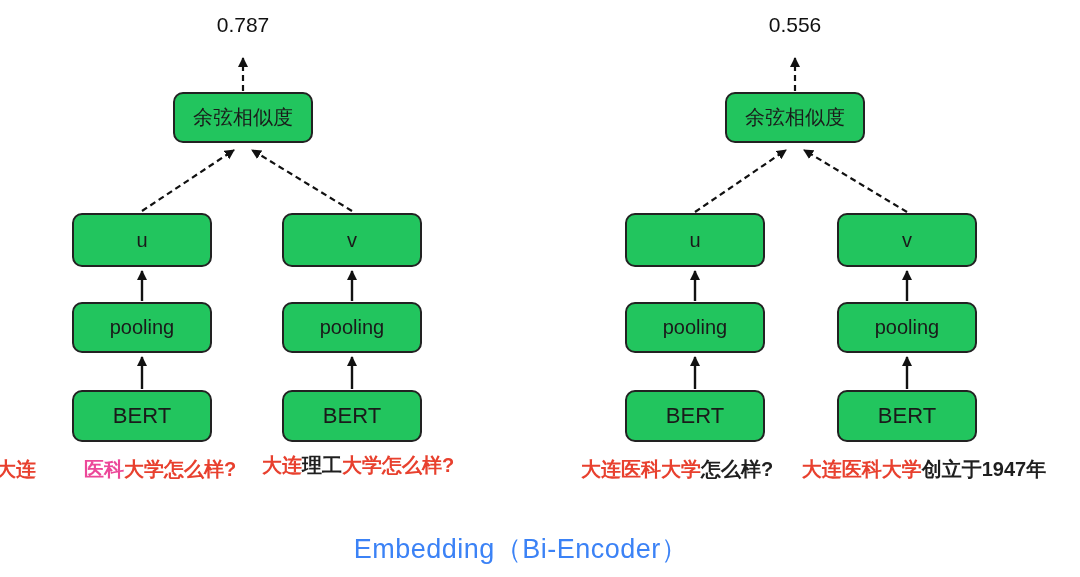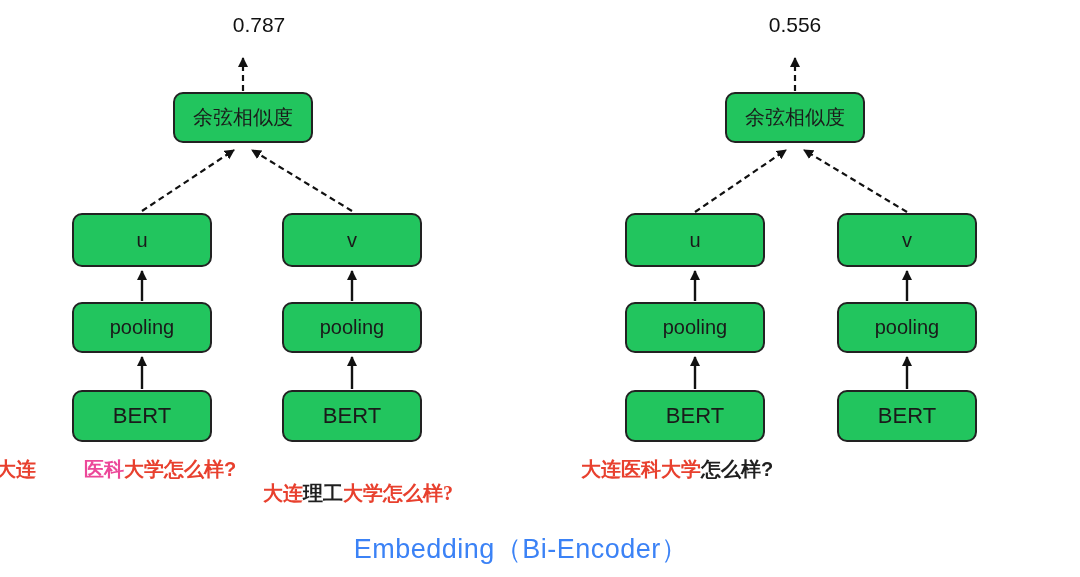--- a/index.html
+++ b/index.html
@@ -82,21 +82,21 @@
 
     <line x1="795" y1="91" x2="795" y2="58" stroke="#111" stroke-width="2.2" stroke-dasharray="6,4" marker-end="url(#ah)"></line>
     <line x1="695" y1="212" x2="786" y2="150" stroke="#111" stroke-width="2.2" stroke-dasharray="6,4" marker-end="url(#ah)"></line>
     <line x1="907" y1="212" x2="804" y2="150" stroke="#111" stroke-width="2.2" stroke-dasharray="6,4" marker-end="url(#ah)"></line>
     <line x1="695" y1="301" x2="695" y2="271" stroke="#111" stroke-width="2.4" marker-end="url(#ah)"></line>
     <line x1="907" y1="301" x2="907" y2="271" stroke="#111" stroke-width="2.4" marker-end="url(#ah)"></line>
     <line x1="695" y1="389" x2="695" y2="357" stroke="#111" stroke-width="2.4" marker-end="url(#ah)"></line>
     <line x1="907" y1="389" x2="907" y2="357" stroke="#111" stroke-width="2.4" marker-end="url(#ah)"></line>
   </svg>
 
-  <div class="score" style="left:259px; top:13px;">0.787</div>
+  <div class="score" style="left:243px; top:13px;">0.787</div>
 
   <div class="box" style="left:173px; top:92px; width:140px; height:51px; font-size:20px;">
     <span>余弦相似度</span>
   </div>
 
   <div class="box" style="left:72px; top:213px; width:140px; height:54px;">
     <span>u</span>
   </div>
   <div class="box" style="left:282px; top:213px; width:140px; height:54px;">
     <span>v</span>
@@ -110,21 +110,21 @@
   </div>
 
   <div class="box" style="left:72px; top:390px; width:140px; height:52px; font-size:22px;">
     <span>BERT</span>
   </div>
   <div class="box" style="left:282px; top:390px; width:140px; height:52px; font-size:22px;">
     <span>BERT</span>
   </div>
 
   <div class="input-line" style="left:116px; top:456px;"><span style="color: rgb(232, 64, 46);">大连</span><span style="color: #ec4899; padding-left: 48px;">医科</span><span style="color: rgb(232, 64, 46);">大学怎么样?</span></div>
-  <div class="input-line" style="left:358px; top:480px;font-family:Liberation Serif, serif;"><span style="color: rgb(232, 64, 46);">大连</span><span style="color: rgb(31, 31, 31);">理工</span><span style="color: rgb(232, 64, 46);">大学怎么样?</span></div>
+  <div class="input-line" style="left:358px; top:452px;"><span style="color: rgb(232, 64, 46);">大连</span><span style="color: rgb(31, 31, 31);">理工</span><span style="color: rgb(232, 64, 46);">大学怎么样?</span></div>
 
   <div class="score" style="left:795px; top:13px;">0.556</div>
 
   <div class="box" style="left:725px; top:92px; width:140px; height:51px; font-size:20px;">
     <span>余弦相似度</span>
   </div>
 
   <div class="box" style="left:625px; top:213px; width:140px; height:54px;">
     <span>u</span>
   </div>
@@ -140,17 +140,18 @@
   </div>
 
   <div class="box" style="left:625px; top:390px; width:140px; height:52px; font-size:22px;">
     <span>BERT</span>
   </div>
   <div class="box" style="left:837px; top:390px; width:140px; height:52px; font-size:22px;">
     <span>BERT</span>
   </div>
 
   <div class="input-line" style="left:677px; top:456px;"><span style="color: rgb(232, 64, 46);">大连医科大学</span><span style="color: rgb(31, 31, 31); text-align: center;">怎么样?</span></div>
+  <div class="input-line" style="left:924px; top:456px;"><span style="color: rgb(232, 64, 46);">大连医科大学</span><span style="color: rgb(31, 31, 31);">创立于1947年</span></div>
 
   <div class="caption" style="left:521px; top:531px;">Embedding（Bi-Encoder）</div>
 
 
 </div>
 
 </body></html>

